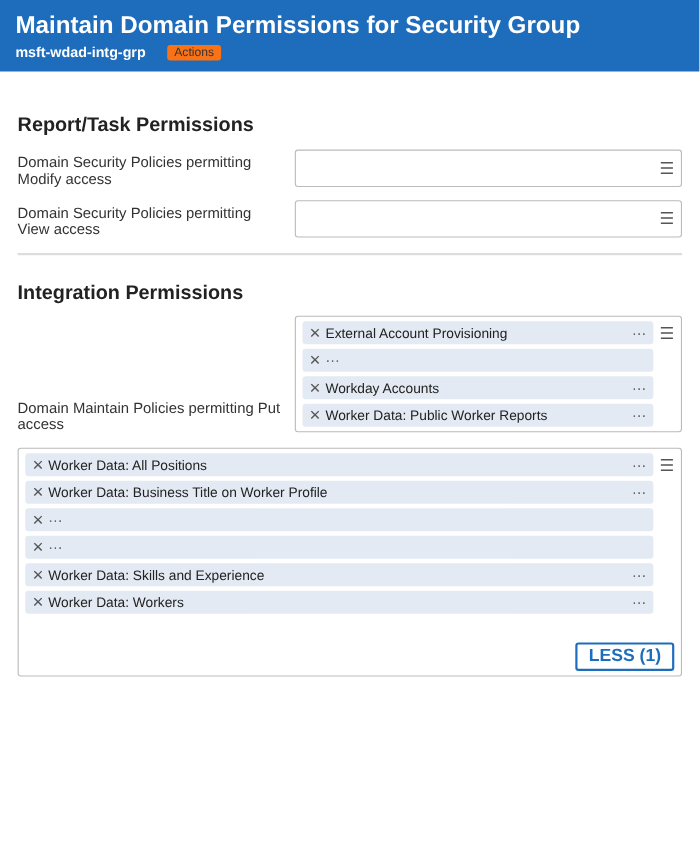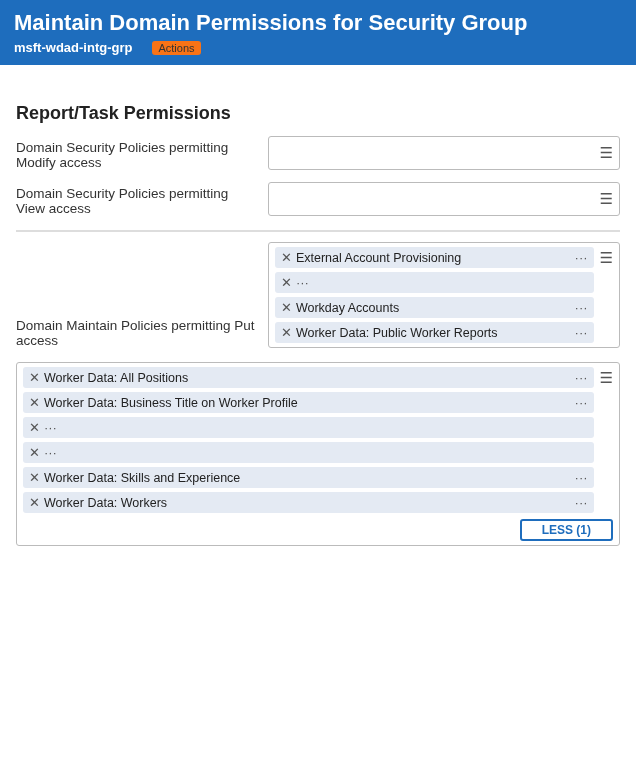--- a/index.html
+++ b/index.html
@@ -136,25 +136,25 @@
       color: #555;
       font-size: 13px;
       flex-shrink: 0;
     }
 
     .less-btn {
       display: inline-block;
       border: 2px solid #1e6dbd;
       color: #1e6dbd;
       font-weight: bold;
-      font-size: 12px;
-      padding: 2px 20px;
-      border-radius: 3px;
-      cursor: pointer;
-      margin-top: 0;
+      font-size: 16px;
+      padding: 2px 10px;
+      border-radius: 3px;
+      cursor: pointer;
+      margin-top: 20px;
       float: right;
     }
 
     .section-divider {
       border: none;
       border-top: 2px solid #ddd;
       margin: 14px 0 10px 0;
     }
   </style>
 </head>
@@ -181,20 +181,21 @@
 
   <div class="field-row">
     <div class="field-label">Domain Security Policies permitting View access</div>
     <div class="field-input">
       <span class="field-input-icon">☰</span>
     </div>
   </div>
 
   <hr class="section-divider">
 
+  <div class="section-title">Integration Permissions</div>
 
   <div class="field-row">
     <div class="field-label">Domain Maintain Policies permitting Put access</div>
     <div class="tag-container">
       <div class="tag-row">
         <div class="tags-list">
 
           <div class="tag">
             <span class="tag-x">✕</span>
             <span class="tag-text">External Account Provisioning</span>

